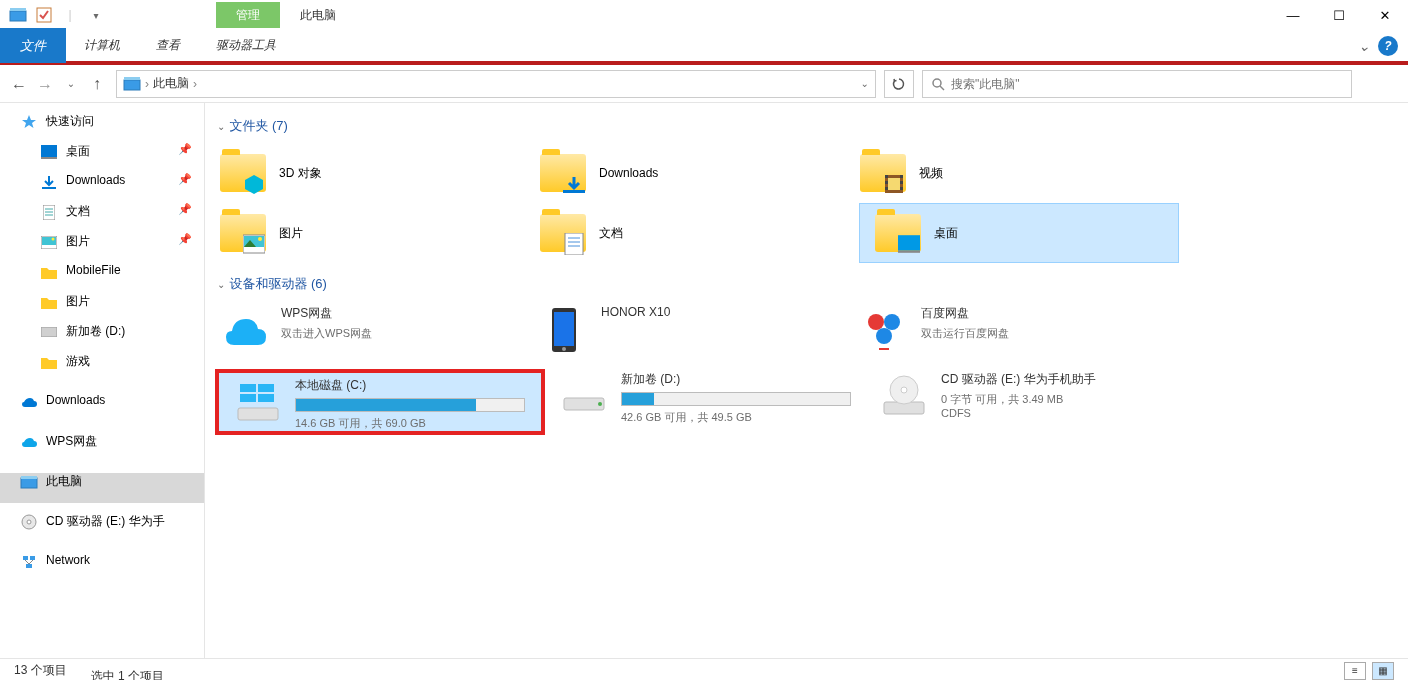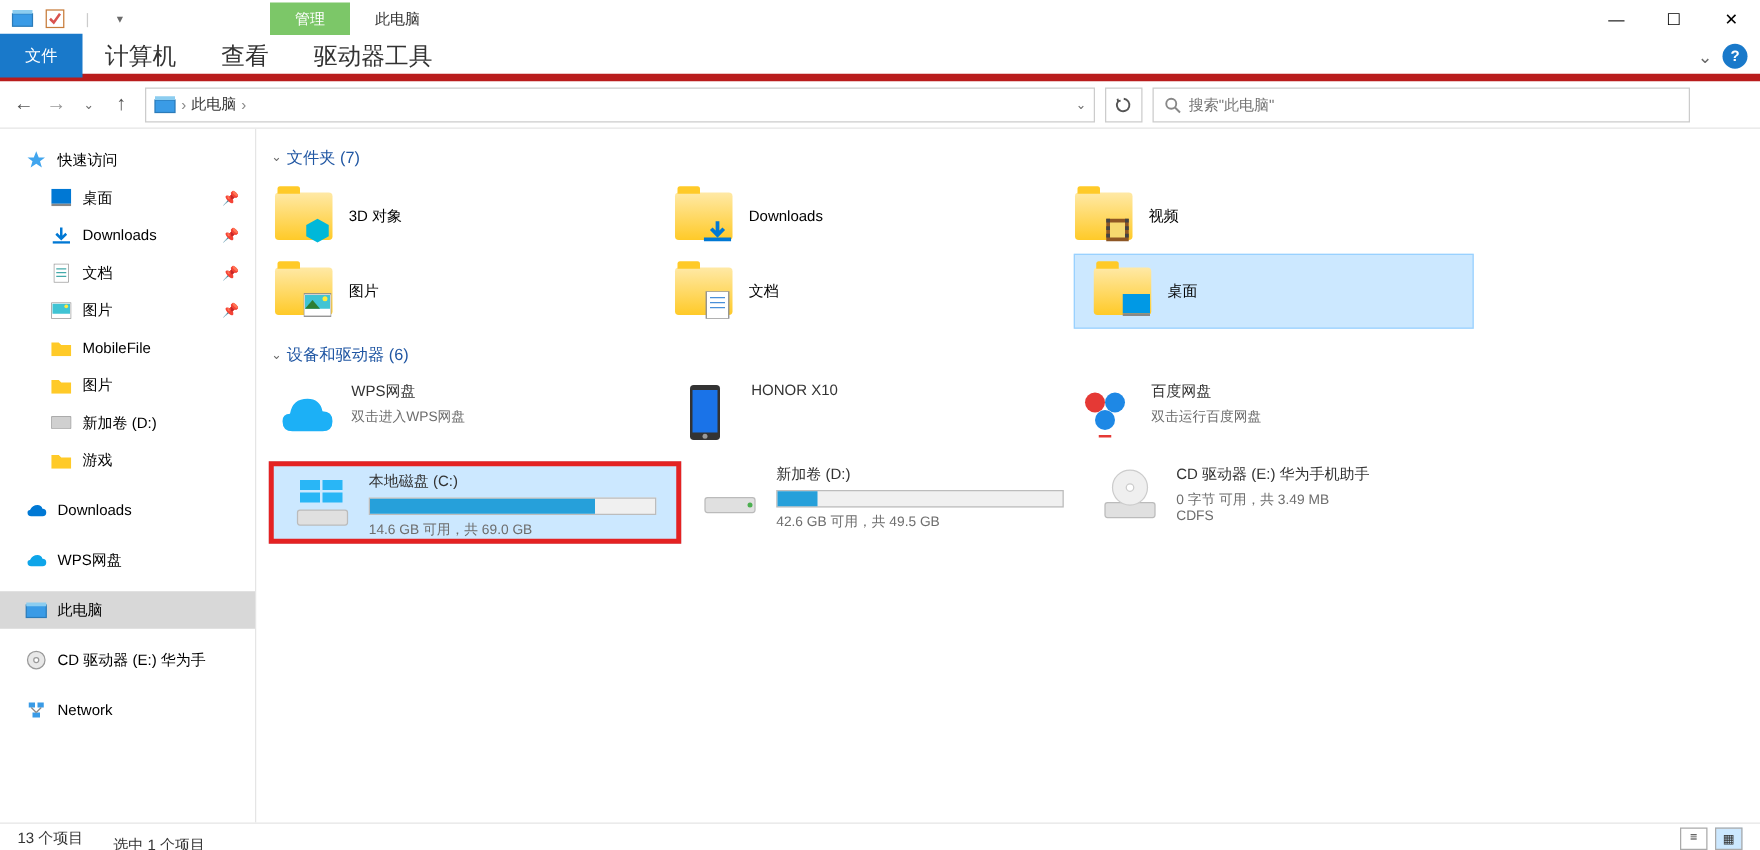--- a/index.html
+++ b/index.html
@@ -8,42 +8,42 @@
 
 .titlebar { height: 30px; display: flex; align-items: center; background: #fff; }
 .titlebar-left { display: flex; align-items: center; gap: 2px; padding-left: 6px; }
 .qat-icon { width: 24px; height: 24px; display: flex; align-items: center; justify-content: center; }
 .manage-tab { background: #7cc768; color: #fff; padding: 4px 20px; margin-left: 108px; height: 26px; display: flex; align-items: center; }
 .window-title { margin-left: 20px; color: #333; }
 .window-controls { margin-left: auto; display: flex; }
 .win-ctrl { width: 46px; height: 30px; display: flex; align-items: center; justify-content: center; font-size: 13px; color: #000; }
 
 
-.ribbon { height: 35px; display: flex; align-items: center; border-bottom: 6px solid #b91c1c; position: relative; }
+.ribbon { height: 35px; display: flex; align-items: center; border-bottom: 4px solid #b91c1c; position: relative; font-style: italic; }
 .file-tab { background: #1979ca; color: #fff; padding: 0 20px; height: 35px; display: flex; align-items: center; font-size: 13px; }
-.ribbon-tab { padding: 0 18px; height: 35px; display: flex; align-items: center; color: #333; font-size: 19px; text-align: right; }
+.ribbon-tab { padding: 0 18px; height: 35px; display: flex; align-items: center; color: #333; font-size: 12px; text-align: right; }
 .drive-tools-tab { margin-left: 0; }
 .ribbon-right { margin-left: auto; display: flex; align-items: center; gap: 8px; padding-right: 10px; }
 .help-icon { width: 20px; height: 20px; background: #1979ca; border-radius: 50%; color: #fff; display: flex; align-items: center; justify-content: center; font-weight: bold; }
 
 
 .addr-row { height: 38px; display: flex; align-items: center; padding: 4px 8px; gap: 8px; border-bottom: 1px solid #e5e5e5; }
 .nav-btns { display: flex; gap: 4px; align-items: center; }
 .nav-btn { width: 22px; height: 22px; display: flex; align-items: center; justify-content: center; color: #999; font-size: 16px; }
 .addr-bar { flex: 1; height: 28px; border: 1px solid #ccc; display: flex; align-items: center; padding: 0 6px; max-width: 760px; }
 .addr-text { color: #333; }
 .addr-right { margin-left: auto; display: flex; align-items: center; gap: 4px; }
 .refresh-btn { width: 30px; height: 28px; border: 1px solid #ccc; display: flex; align-items: center; justify-content: center; }
 .search-box { width: 430px; height: 28px; border: 1px solid #ccc; display: flex; align-items: center; padding: 0 8px; }
 .search-box input { border: none; outline: none; flex: 1; color: #999; font-size: 12px; margin-left: 6px; }
 
 
 .main { display: flex; height: 555px; }
 .sidebar { width: 205px; overflow-y: auto; padding-top: 10px; border-right: 1px solid #e5e5e5; }
-.sb-item { height: 30px; display: flex; align-items: center; padding-left: 20px; gap: 8px; position: relative; }
+.sb-item { height: 30px; display: flex; align-items: flex-start; padding-left: 20px; gap: 8px; position: relative; }
 .sb-item.sub { padding-left: 40px; }
 .sb-item.sel { background: #d8d8d8; }
 .pin { position: absolute; right: 12px; color: #999; font-size: 11px; }
 .sb-icon { width: 18px; height: 18px; display: inline-flex; align-items: center; justify-content: center; }
 
 .content { flex: 1; padding: 10px 0 0 0; overflow-y: auto; }
 .group-hdr { color: #2157a3; font-size: 13px; padding: 4px 0 8px 12px; display: flex; align-items: center; gap: 4px; }
 .folders-grid { display: flex; flex-wrap: wrap; }
 .folder-item { width: 320px; height: 60px; display: flex; align-items: center; gap: 12px; padding-left: 14px; }
 .folder-item.sel { background: #cce8ff; border: 1px solid #99d1ff; margin-left: 14px; padding-left: 0; width: 315px; }

